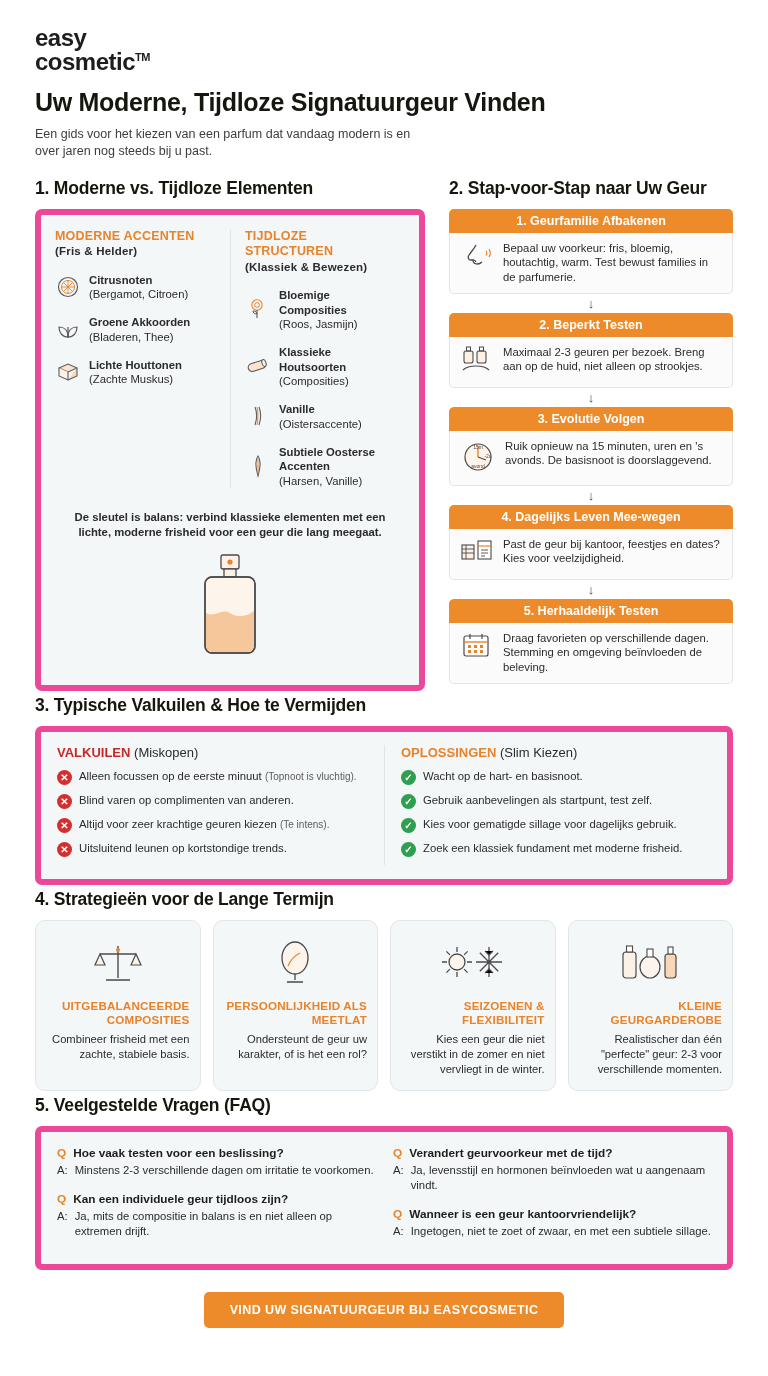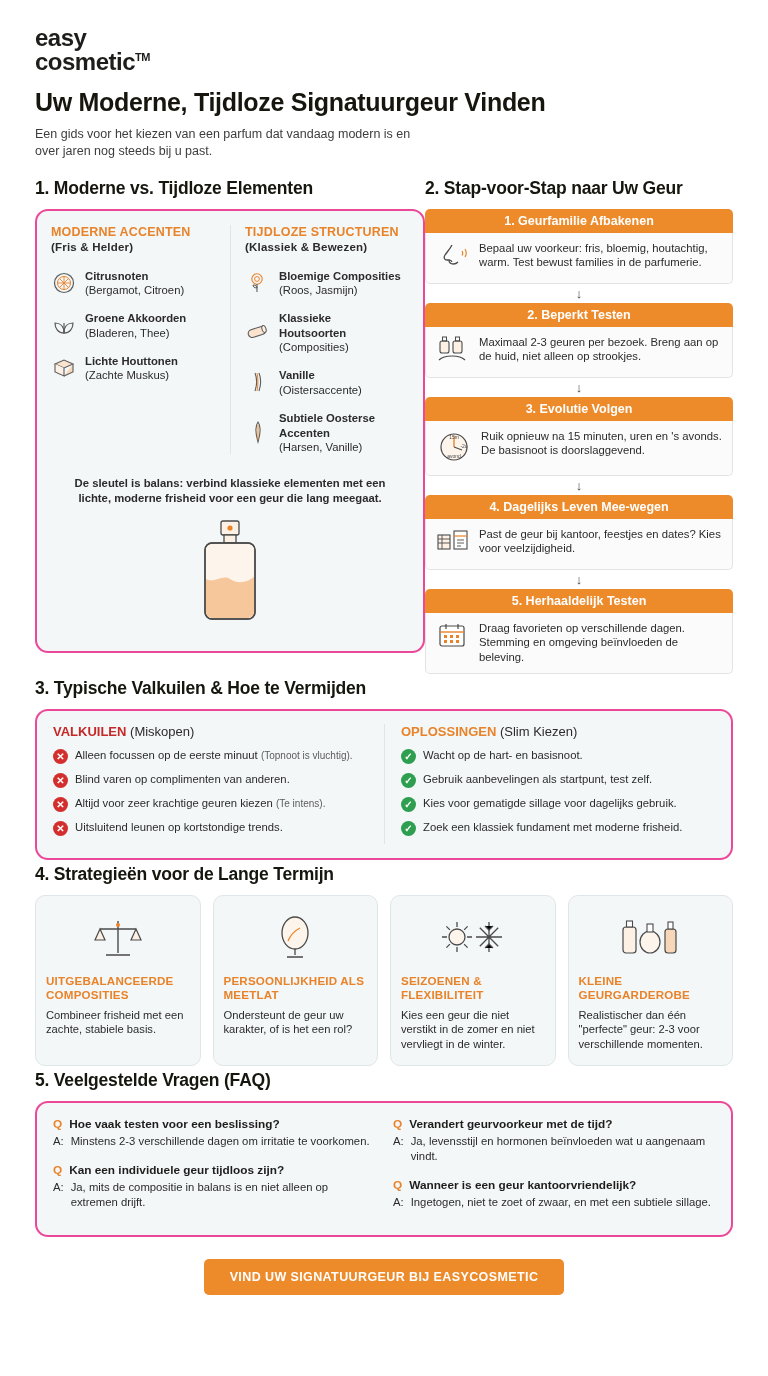--- a/index.html
+++ b/index.html
@@ -49,29 +49,30 @@
   h2.sec {
     font-size: 17.5px;
     font-weight: bold;
     color: #16160f;
     margin: 4px 0 10px 0;
     letter-spacing: -0.2px;
   }
   
   .cols {
     display: flex;
+    gap: 24px;
     align-items: flex-start;
   }
   .col-left { width: 390px; flex: 0 0 390px; }
   .col-right { flex: 1 1 auto; }
 
   .card {
     background: #f4f7f8;
-    border: 2px solid #ec4899;
-    border-radius: 13px;
+    border: 6px solid #ec4899;
+    border-radius: 7px;
   }
 
   
   .s1 { padding: 14px 14px 16px 14px; }
   .s1-head {
     display: flex;
     gap: 0;
   }
   .s1-col { width: 50%; padding-right: 8px; }
   .s1-col.right { padding-left: 14px; border-left: 1px solid #dfe6e9; }
@@ -149,21 +150,21 @@
   .badge span { position: absolute; inset: 0; color: #fff; font-size: 10px; line-height: 15px; text-align: center; font-weight: bold; }
 
   
   .s4 { display: flex; gap: 12px; }
   .s4 .c {
     flex: 1 1 0;
     background: #f4f7f8;
     border: 1px solid #dfe6e9;
     border-radius: 10px;
     padding: 14px 10px 14px 10px;
-    text-align: left;
+    text-align: right;
   }
   .s4 .c .ic { height: 56px; display: flex; align-items: center; justify-content: center; }
   .s4 .c .h {
     color: #e8832a;
     font-weight: bold;
     font-size: 11.6px;
     line-height: 1.2;
     margin: 8px 0 6px 0;
     letter-spacing: 0.2px;
   }

